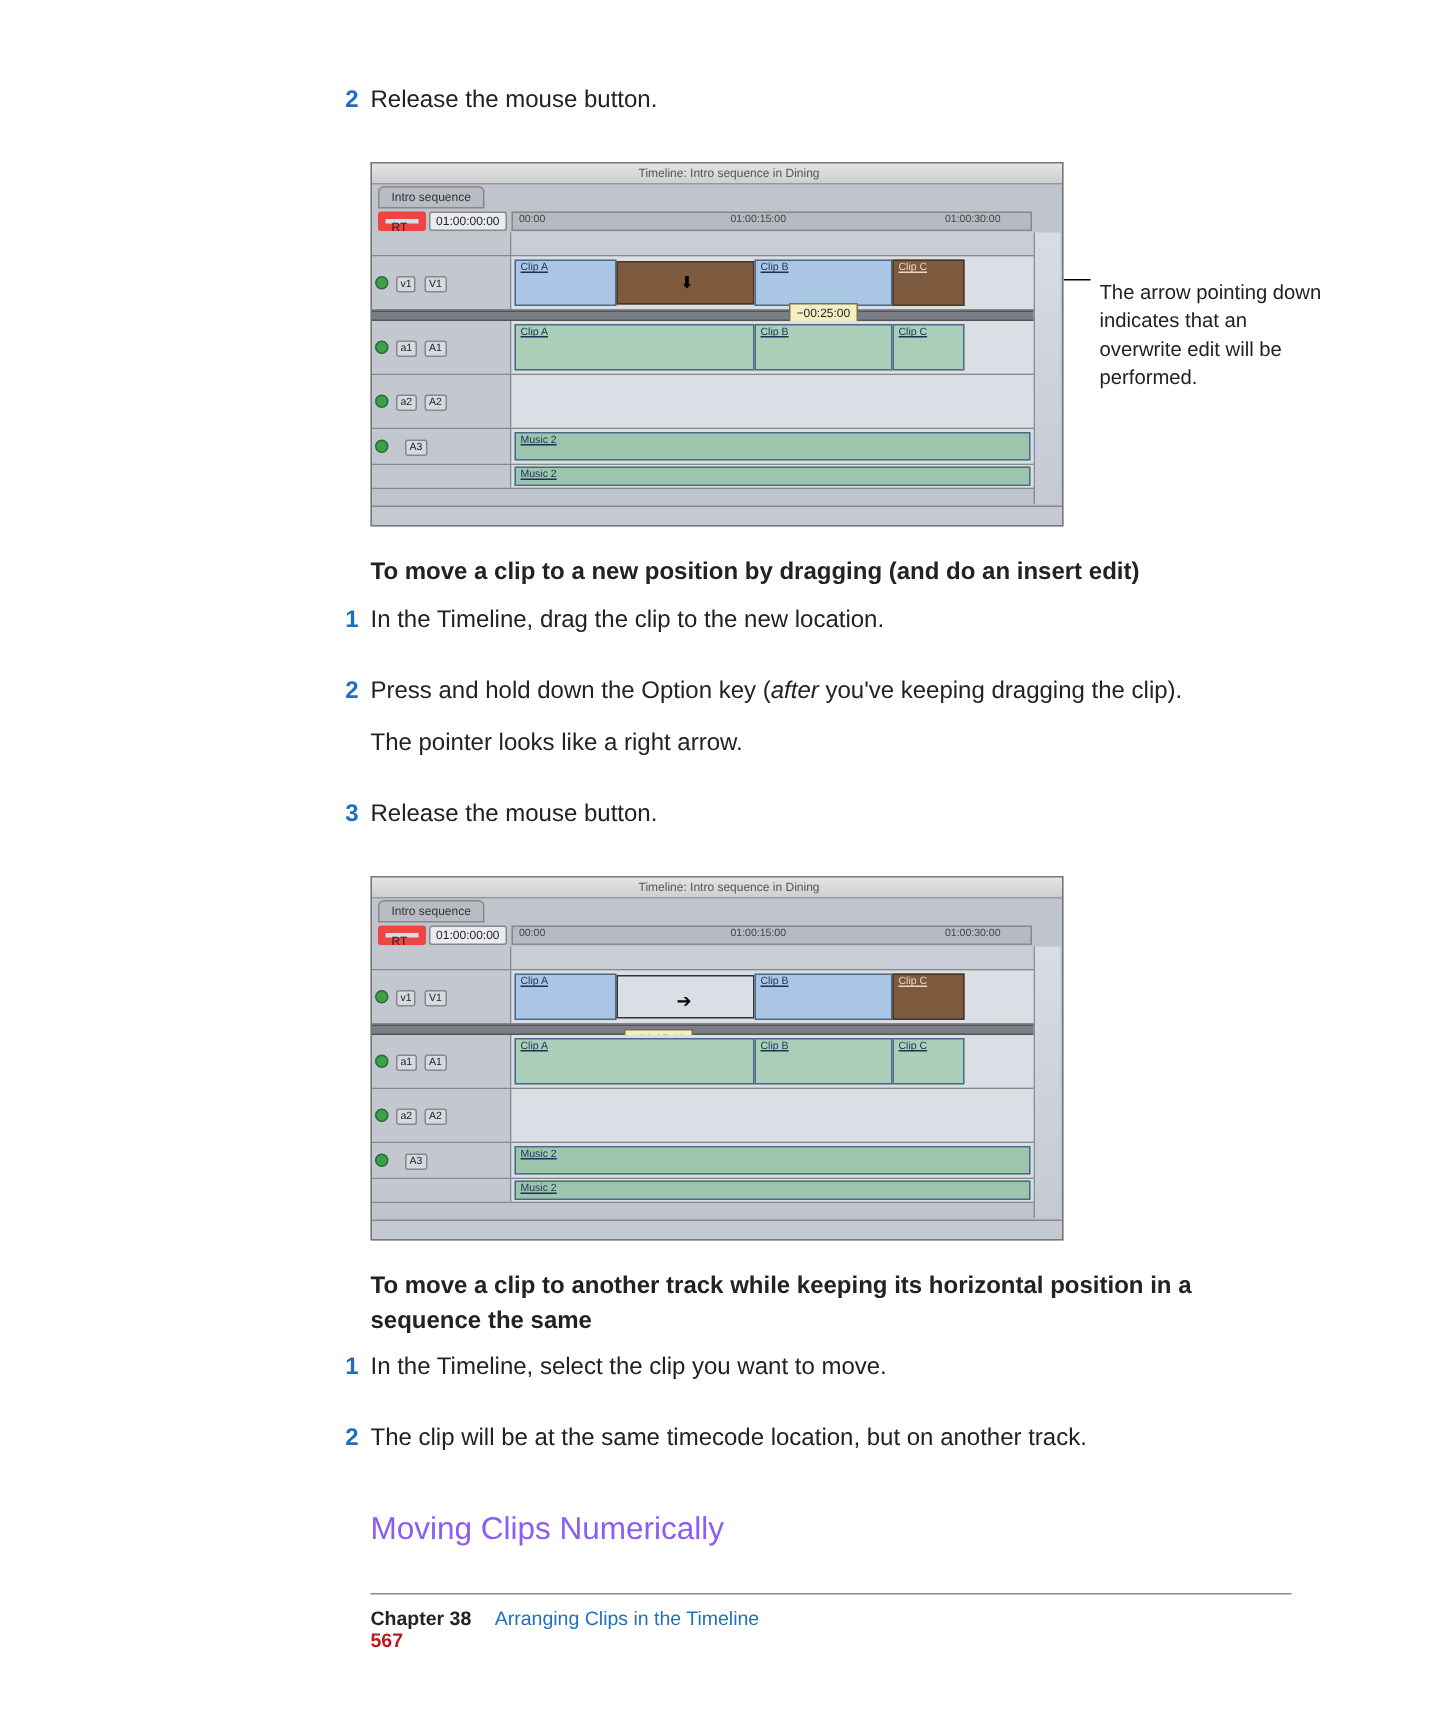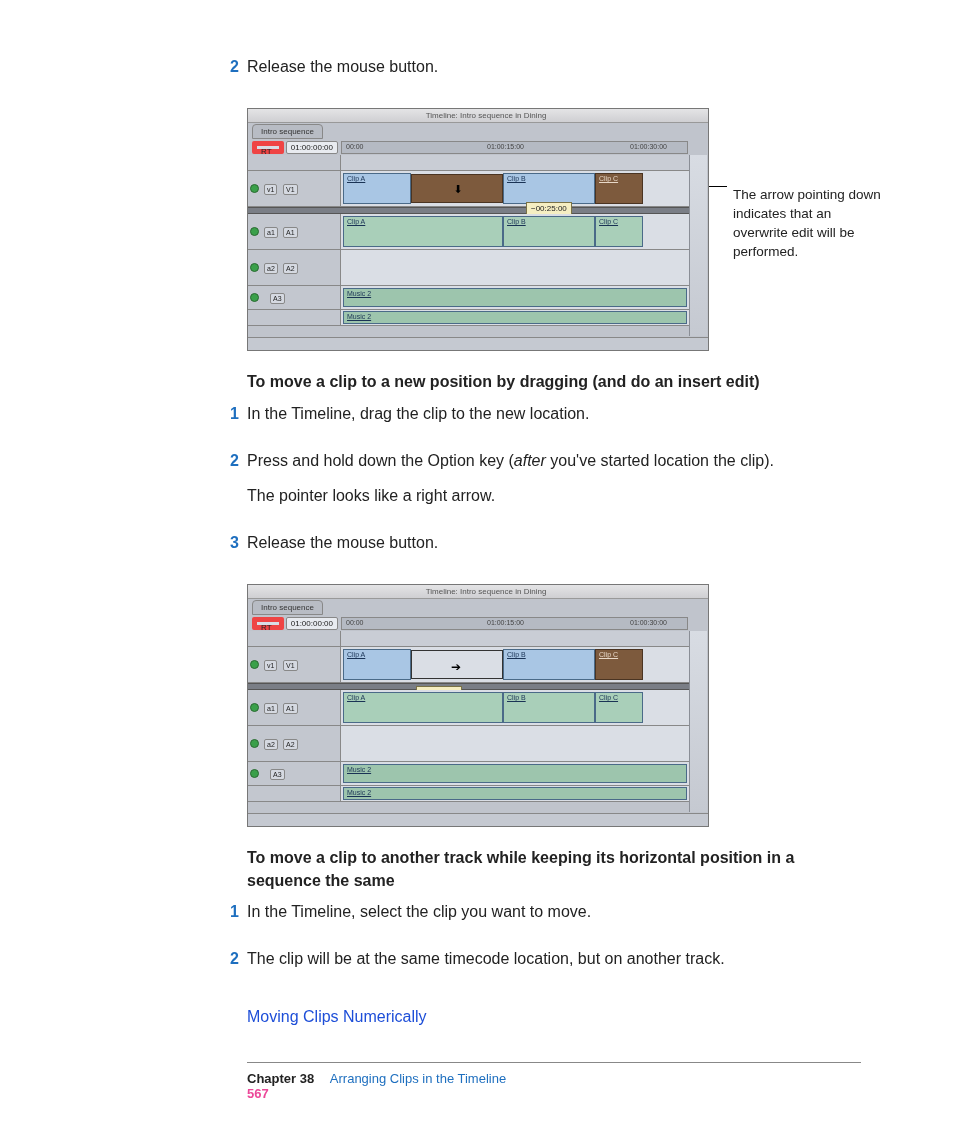--- a/index.html
+++ b/index.html
@@ -31,22 +31,22 @@
     text-align: right;
     padding-right: 8px;
     flex-shrink: 0;
   }
   .step-body { flex: 1; }
   .step-body p { margin-bottom: 12px; }
   .bold-line { font-weight: 600; margin-bottom: 8px; line-height: 1.4; }
   .para { line-height: 1.45; margin-bottom: 12px; }
   .italic { font-style: italic; }
   .section-heading {
-    color: #1d4ed8;
-    font-size: 16px;
+    color: #8b5cf6;
+    font-size: 21px;
     font-weight: 400;
     margin-top: 26px;
     margin-bottom: 4px;
   }
   .figure-block {
     display: flex;
     align-items: flex-start;
     margin: 18px 0 20px 0;
   }
   .timeline-box {
@@ -209,21 +209,21 @@
     width: 614px;
     border-top: 1px solid #888;
     padding-top: 8px;
     font-size: 13px;
     display: flex;
     justify-content: space-between;
     flex-direction: column;
   }
   .footer .chapter-label { font-weight: 600; }
   .footer .chapter-title { color: #1e6fbf; margin-left: 12px; }
-  .footer .page { font-weight: 600; color: #ec4899; }
+  .footer .page { font-weight: 600; color: #b91c1c; }
 </style>
 </head>
 <body>
 
 <div class="content">
 
   <div class="step">
     <div class="step-num">2</div>
     <div class="step-body">
         <p>Release the mouse button.</p>
@@ -318,21 +318,21 @@
 
   <div class="step">
     <div class="step-num">1</div>
     <div class="step-body">
         <p>In the Timeline, drag the clip to the new location.</p>
       </div>
   </div>
   <div class="step">
     <div class="step-num">2</div>
     <div class="step-body">
-      <p><span>Press and hold down the Option key (</span><span class="italic">after</span><span> you've started location the clip).</span></p>
+      <p><span>Press and hold down the Option key (</span><span class="italic">after</span><span> you've keeping dragging the clip).</span></p>
       <p>The pointer looks like a right arrow.</p>
     </div>
   </div>
   <div class="step">
     <div class="step-num">3</div>
     <div class="step-body">
         <p>Release the mouse button.</p>
       </div>
   </div>
 

